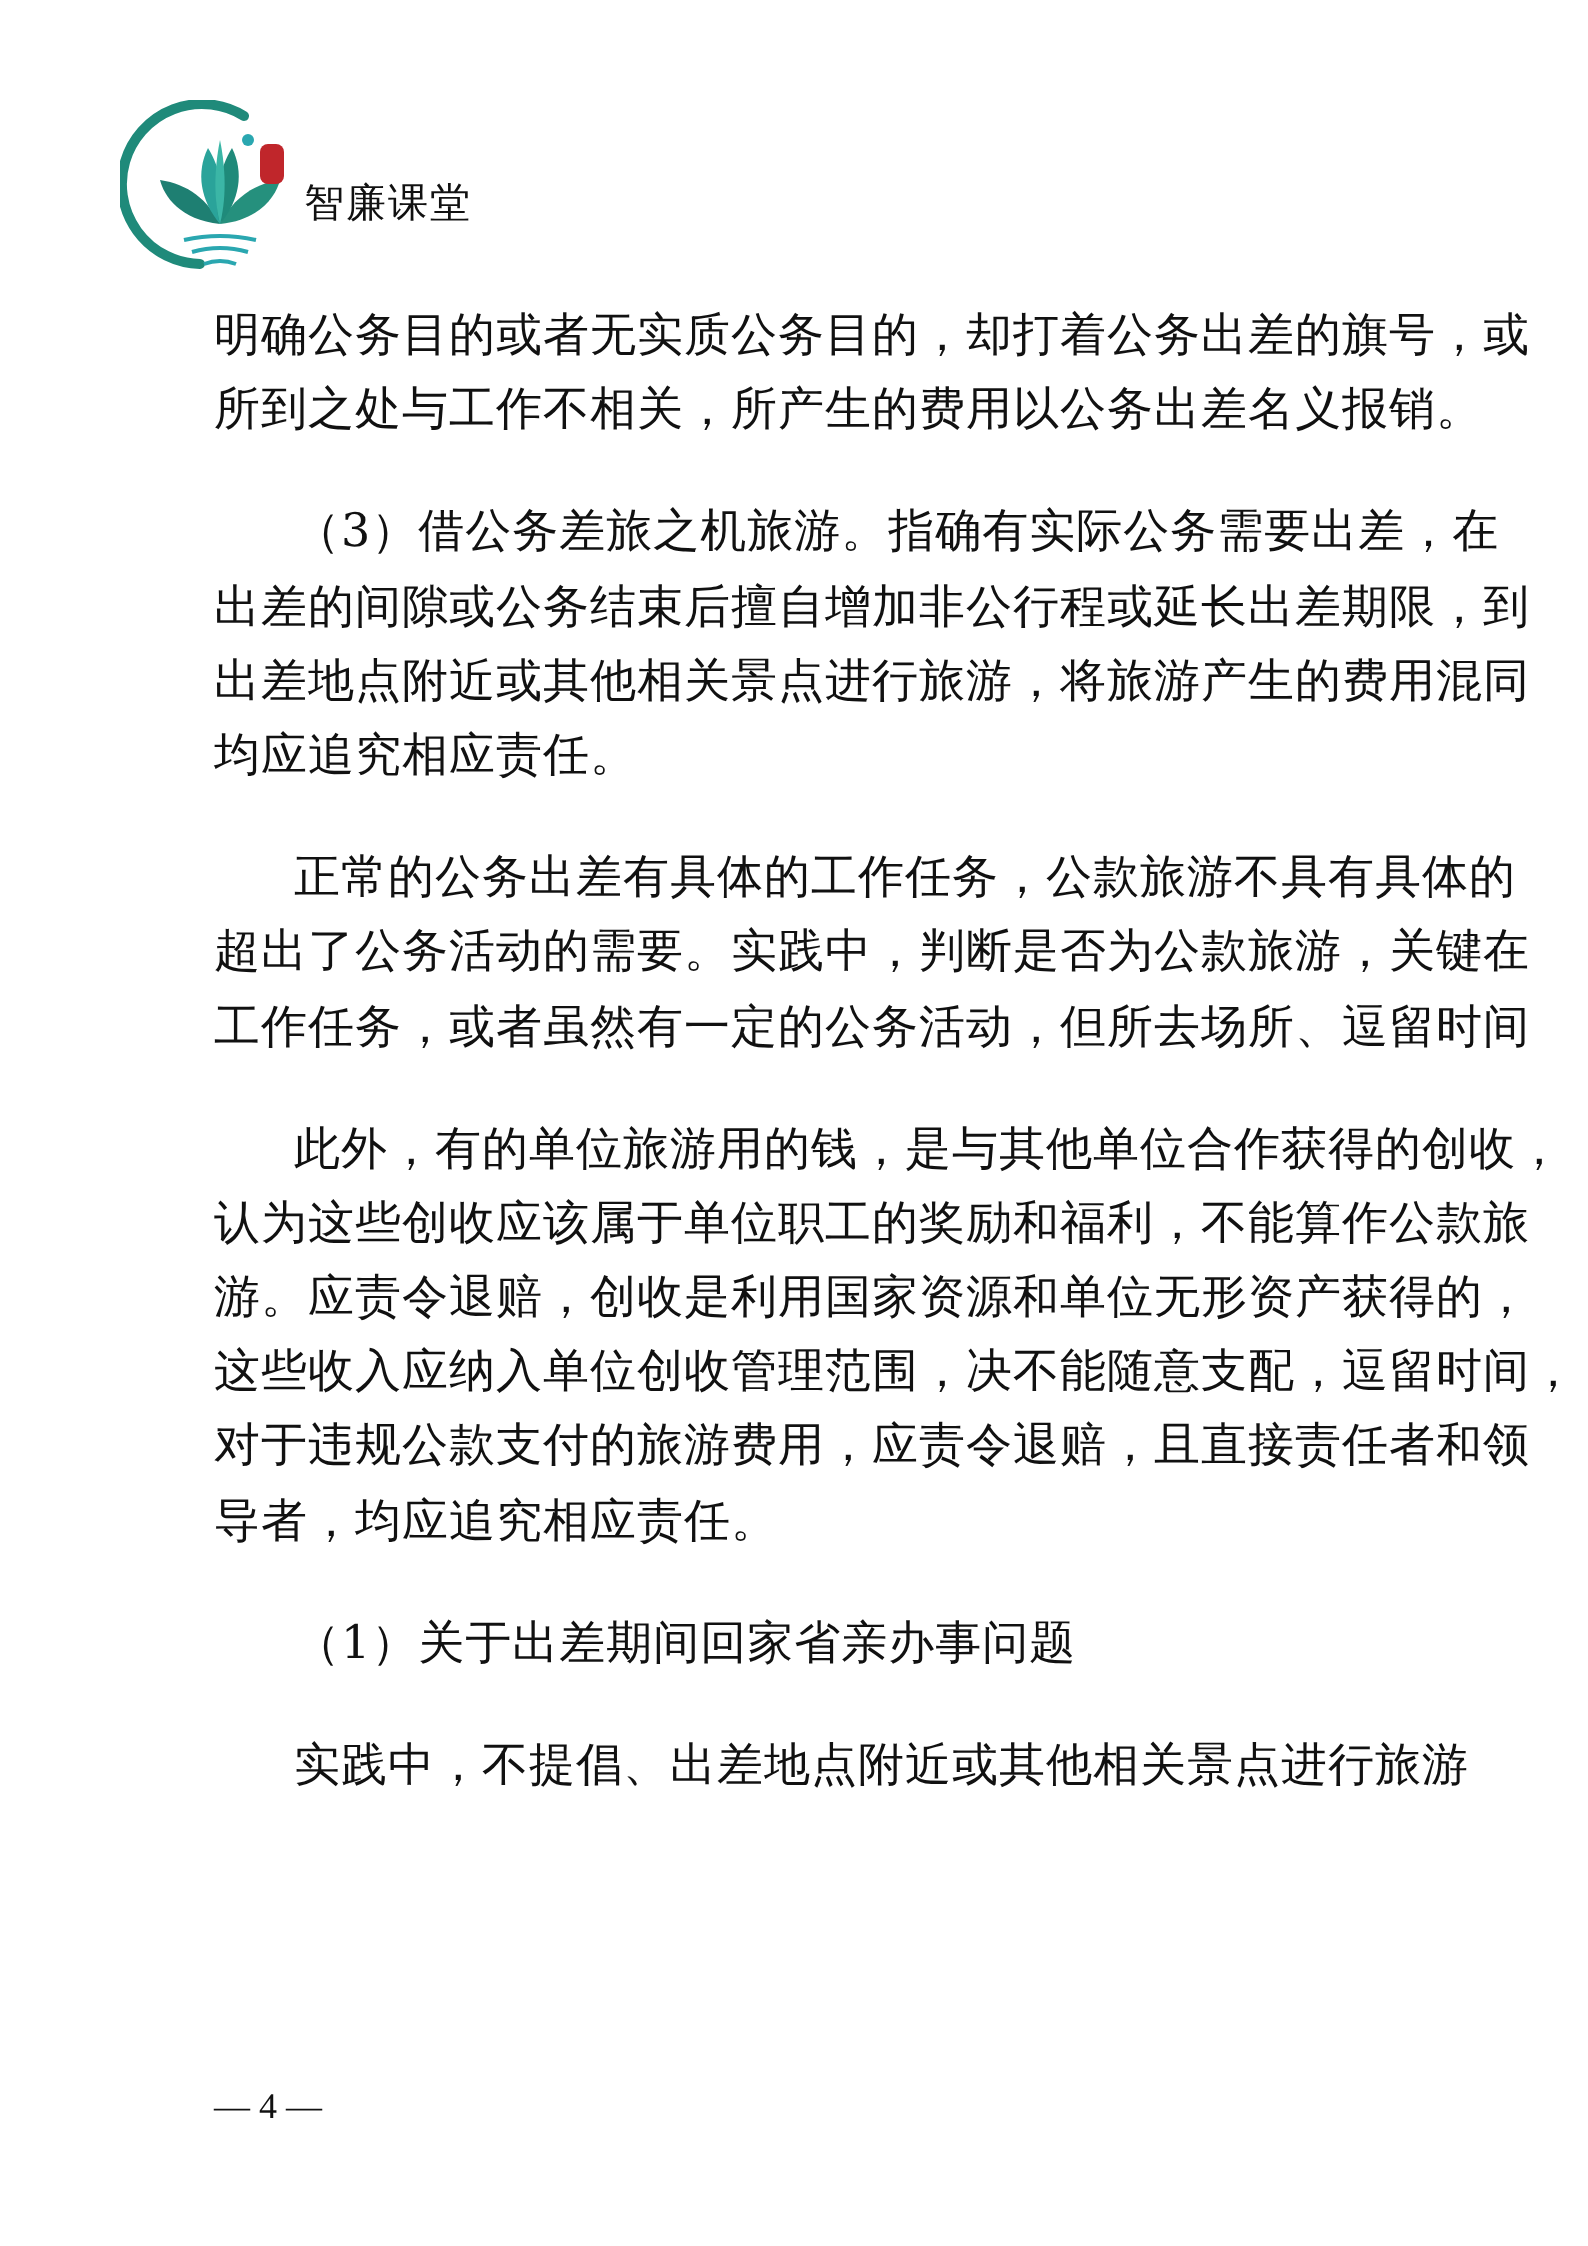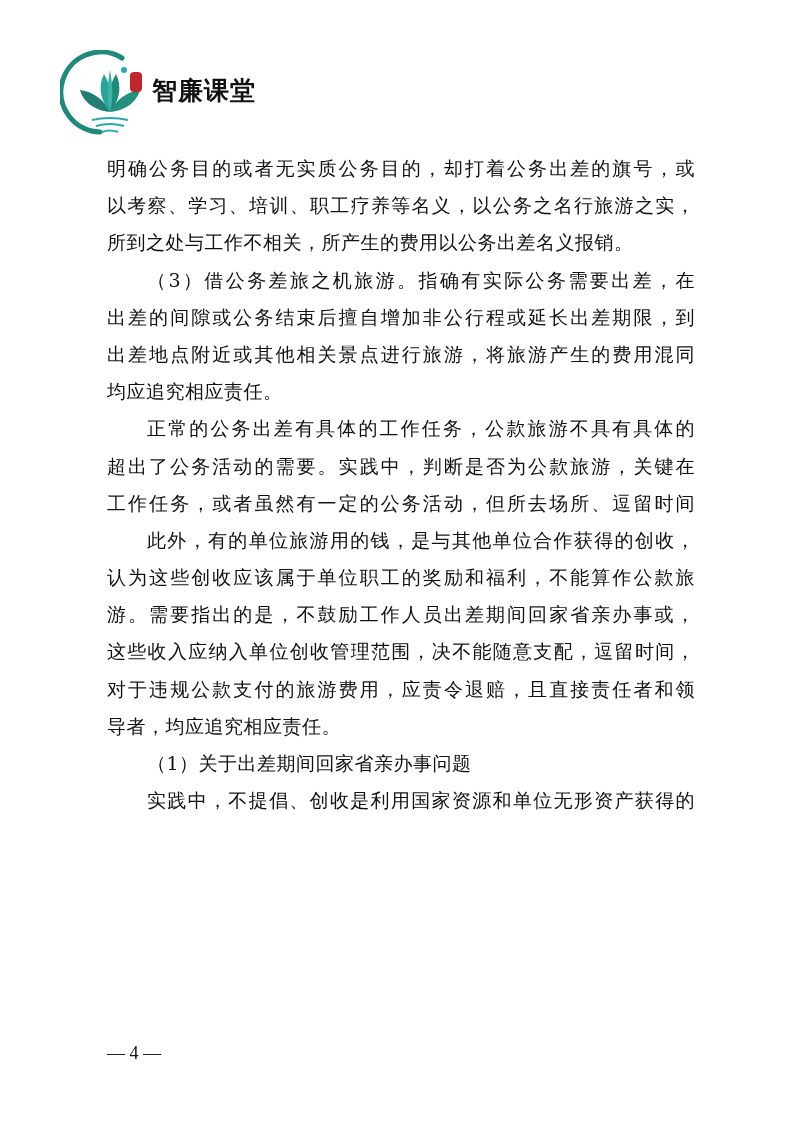--- a/index.html
+++ b/index.html
@@ -1,26 +1,26 @@
 <!DOCTYPE html>
 <html><head>
   <meta charset="utf-8">
   <style>
     html, body { margin: 0; padding: 0; background: #ffffff; }
     body { width: 794px; height: 1123px; position: relative; overflow: hidden;
            font-family: "DejaVu Serif", "Liberation Serif", serif; color: #111; }
     .logo { position: absolute; left: 60px; top: 50px; width: 200px; height: 90px; }
     .logo svg { position: absolute; left: 0; top: 0; }
-    .logo-text { position: absolute; left: 92px; top: 24px; font-family: "DejaVu Sans", sans-serif;
-                 font-size: 25px; font-weight: 700; color: #111; letter-spacing: 1px; }
+    .logo-text { position: absolute; left: 92px; top: 38px; font-family: "DejaVu Sans", sans-serif;
+                 font-size: 20px; font-weight: 400; color: #111; letter-spacing: 1px; }
     .content { position: absolute; left: 107px; top: 150px; width: 588px; }
-    .line { height: 37.2px; line-height: 37.2px; font-size: 19px; white-space: nowrap;
+    .line { height: 37.2px; line-height: 37.2px; font-size: 23px; white-space: nowrap;
             text-align: justify; text-align-last: justify; letter-spacing: 0.5px; }
     .line.last { text-align-last: left; }
-    .indent { padding-left: 40px; }
+    .indent { padding-left: 40px; margin-top: 24px; }
     .page-num { position: absolute; left: 107px; top: 1043px; font-size: 18px;
                 font-family: "Liberation Serif", serif; }
   </style>
 </head>
 <body>
 
 <div class="logo">
   <svg width="100" height="90" viewBox="0 0 100 90">
     <path d="M62 8 A40 40 0 1 0 40 82" fill="none" stroke="#1f8a7a" stroke-width="5" stroke-linecap="round"></path>
     <circle cx="64" cy="20" r="3" fill="#2aa7b0"></circle>
@@ -32,32 +32,31 @@
     <path d="M32 70 Q50 66 68 70" fill="none" stroke="#2aa7b0" stroke-width="2"></path>
     <path d="M36 76 Q50 72 64 76" fill="none" stroke="#2aa7b0" stroke-width="2"></path>
     <path d="M42 82 Q50 79 58 82" fill="none" stroke="#2aa7b0" stroke-width="2"></path>
     <rect x="70" y="22" width="12" height="20" rx="4" fill="#c0262b"></rect>
   </svg>
   <span class="logo-text">智廉课堂</span>
 </div>
 
 <div class="content" id="content">
     <div class="line">明确公务目的或者无实质公务目的，却打着公务出差的旗号，或</div>
-    <div class="line">以考察、学习、培训、职工疗养等名义，以公务之名行旅游之实，</div>
     <div class="line last">所到之处与工作不相关，所产生的费用以公务出差名义报销。</div>
     <div class="line indent">（3）借公务差旅之机旅游。指确有实际公务需要出差，在</div>
     <div class="line">出差的间隙或公务结束后擅自增加非公行程或延长出差期限，到</div>
     <div class="line">出差地点附近或其他相关景点进行旅游，将旅游产生的费用混同</div>
     <div class="line last">均应追究相应责任。</div>
     <div class="line indent">正常的公务出差有具体的工作任务，公款旅游不具有具体的</div>
     <div class="line">超出了公务活动的需要。实践中，判断是否为公款旅游，关键在</div>
     <div class="line">工作任务，或者虽然有一定的公务活动，但所去场所、逗留时间</div>
     <div class="line indent">此外，有的单位旅游用的钱，是与其他单位合作获得的创收，</div>
     <div class="line">认为这些创收应该属于单位职工的奖励和福利，不能算作公款旅</div>
-    <div class="line">游。需要指出的是，不鼓励工作人员出差期间回家省亲办事或，</div>
+    <div class="line">游。应责令退赔，创收是利用国家资源和单位无形资产获得的，</div>
     <div class="line">这些收入应纳入单位创收管理范围，决不能随意支配，逗留时间，</div>
     <div class="line">对于违规公款支付的旅游费用，应责令退赔，且直接责任者和领</div>
     <div class="line last">导者，均应追究相应责任。</div>
     <div class="line indent last">（1）关于出差期间回家省亲办事问题</div>
-    <div class="line indent">实践中，不提倡、创收是利用国家资源和单位无形资产获得的</div>
+    <div class="line indent">实践中，不提倡、出差地点附近或其他相关景点进行旅游</div>
   </div>
 
 <div class="page-num">— 4 —</div>
 
 </body></html>

